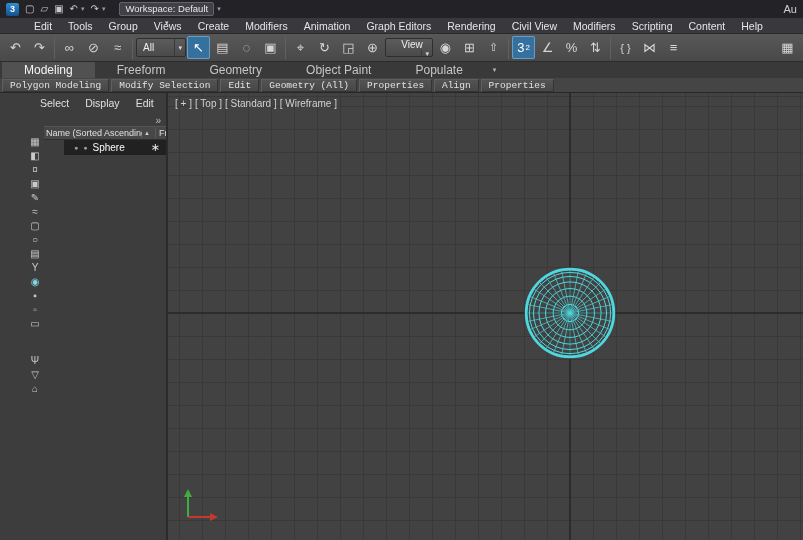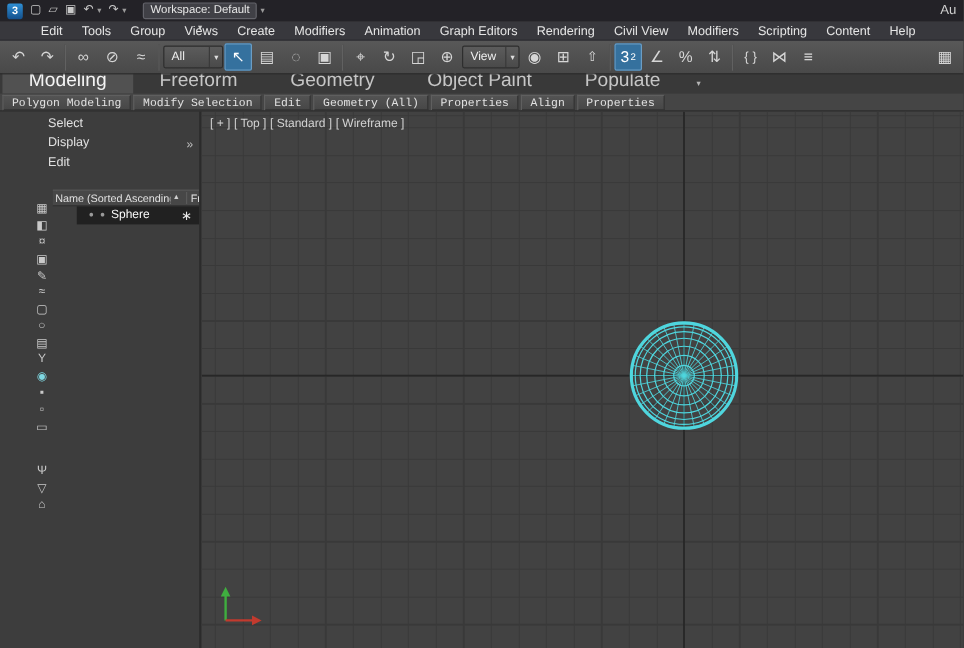--- a/index.html
+++ b/index.html
@@ -37,49 +37,49 @@
   .ti sup { font-size:8px; margin-left:1px; }
   .sep { width:1px; height:22px; background:#3a3a3a; border-right:1px solid #616161;
     margin:0 2px; flex:none; }
   .combo { height:19px; background:linear-gradient(#5c5c5c,#4a4a4a);
     border:1px solid #2e2e2e; border-radius:2px; display:flex; align-items:center;
     font-size:10px; color:#f0f0f0; padding-left:6px; flex:none; white-space:nowrap; }
   .combo .arr { margin-left:auto; font-size:7px; color:#ddd;
     border-left:1px solid #3a3a3a; padding:0 3px; height:100%; display:flex;
     align-items:center; }
   .combo.all { width:50px; }
-  .combo.view { width:48px; }
+  .combo.view { width:48px;flex-direction:column; }
   .combo.ns { width:98px; }
   .ns-wrap { position:relative; z-index:30; flex:none; margin:0 4px; }
   .hl-ring { position:absolute; inset:-6px -5px; border:3px solid #e9c71d;
     border-radius:4px; pointer-events:none; }
   .cursor { position:absolute; right:8px; top:12px; width:13px; height:20px;
     z-index:60; pointer-events:none; }
   .flexspace { flex:1; }
 
   
   .rtabs { height:16px; background:#393939; display:flex; align-items:flex-end;
     padding-left:2px; }
-  .rtab { font-size:16px; color:#c6c6c6; padding:2px 22px 1px;
+  .rtab { font-size:12px; color:#c6c6c6; padding:2px 22px 1px;
     border-radius:2px 2px 0 0; white-space:nowrap; }
   .rtab.active { background:#515151; color:#f4f4f4; }
   .rtabs-arrow { color:#b5b5b5; font-size:7px; margin:0 0 4px 8px; }
   .rpanels { height:15px; background:#454545; display:flex; align-items:center;
     gap:2px; padding-left:2px; border-bottom:1px solid #272727;font-family:Liberation Mono, monospace; }
   .rpanel { font-size:9.5px; color:#e2e2e2; background:linear-gradient(#535353,#474747);
     border:1px solid #5f5f5f; border-bottom-color:#343434; border-right-color:#343434;
     padding:0 7px; height:13px; display:flex; align-items:center; white-space:nowrap; }
 
   
   .content { display:flex; height:447px; }
 
   
   .explorer { width:168px; flex:none; background:#3d3d3d; position:relative;
     border-right:2px solid #2b2b2b; overflow:hidden; }
-  .exp-menus { display:flex; gap:4px; padding:4px 0 0 34px;flex-direction:column; }
+  .exp-menus { display:flex; gap:4px; padding:4px 0 0 34px; }
   .xm { font-size:10.5px; color:#e0e0e0; padding:0 6px; }
   .exp-chevron { position:absolute; top:22px; right:5px; font-size:10px; color:#bfbfbf; }
   .exp-body { display:flex; align-items:flex-start; }
   .xstrip { width:18px; margin-left:26px; margin-top:25px; display:flex;
     flex-direction:column; align-items:center; }
   .xt { width:16px; height:13px; margin:1px 0; display:flex; align-items:center;
     justify-content:center; font-size:10px; color:#c9c9c9; }
   .xt.accent { color:#7fd8e2; }
   .xgap { height:22px; }
   .xtree { flex:1; margin-top:17px; min-width:0; }

